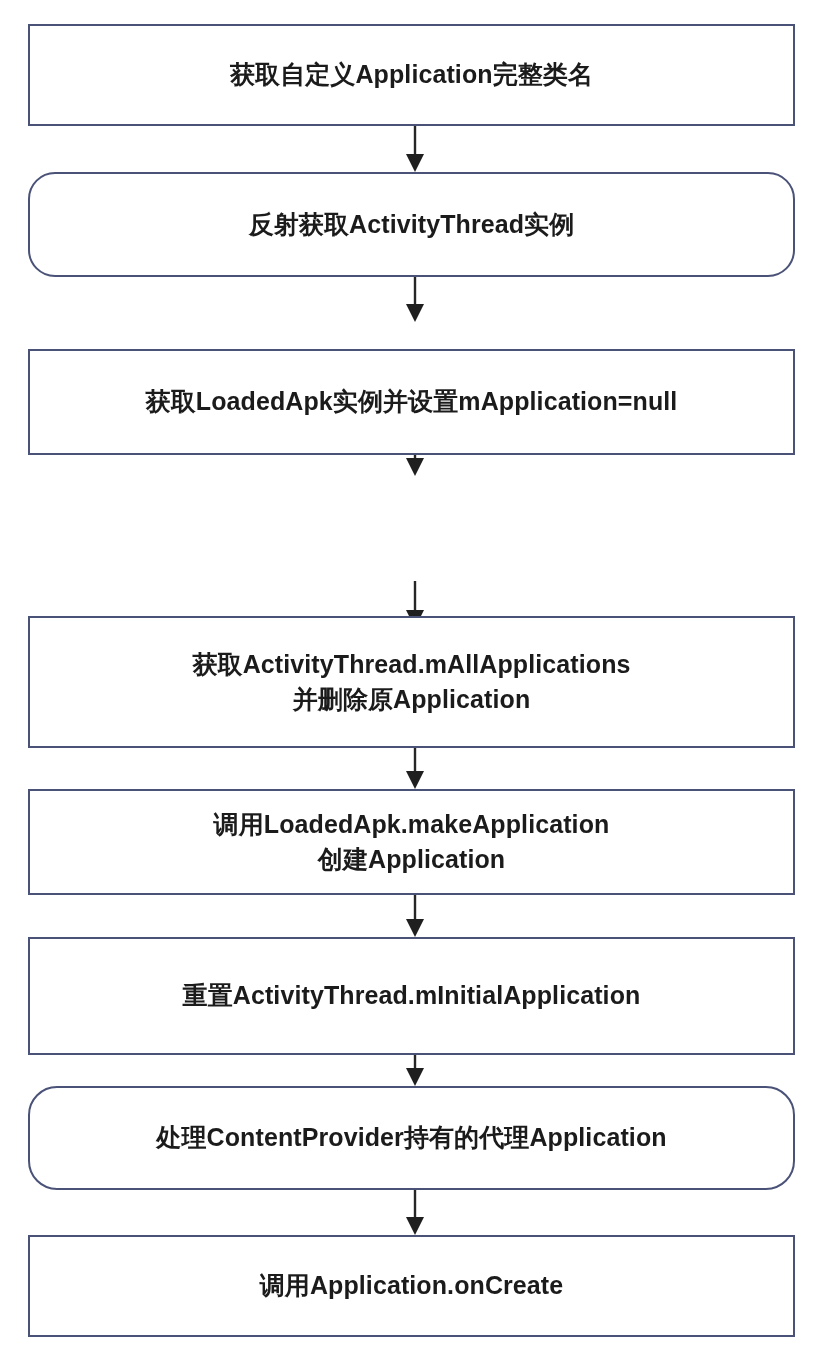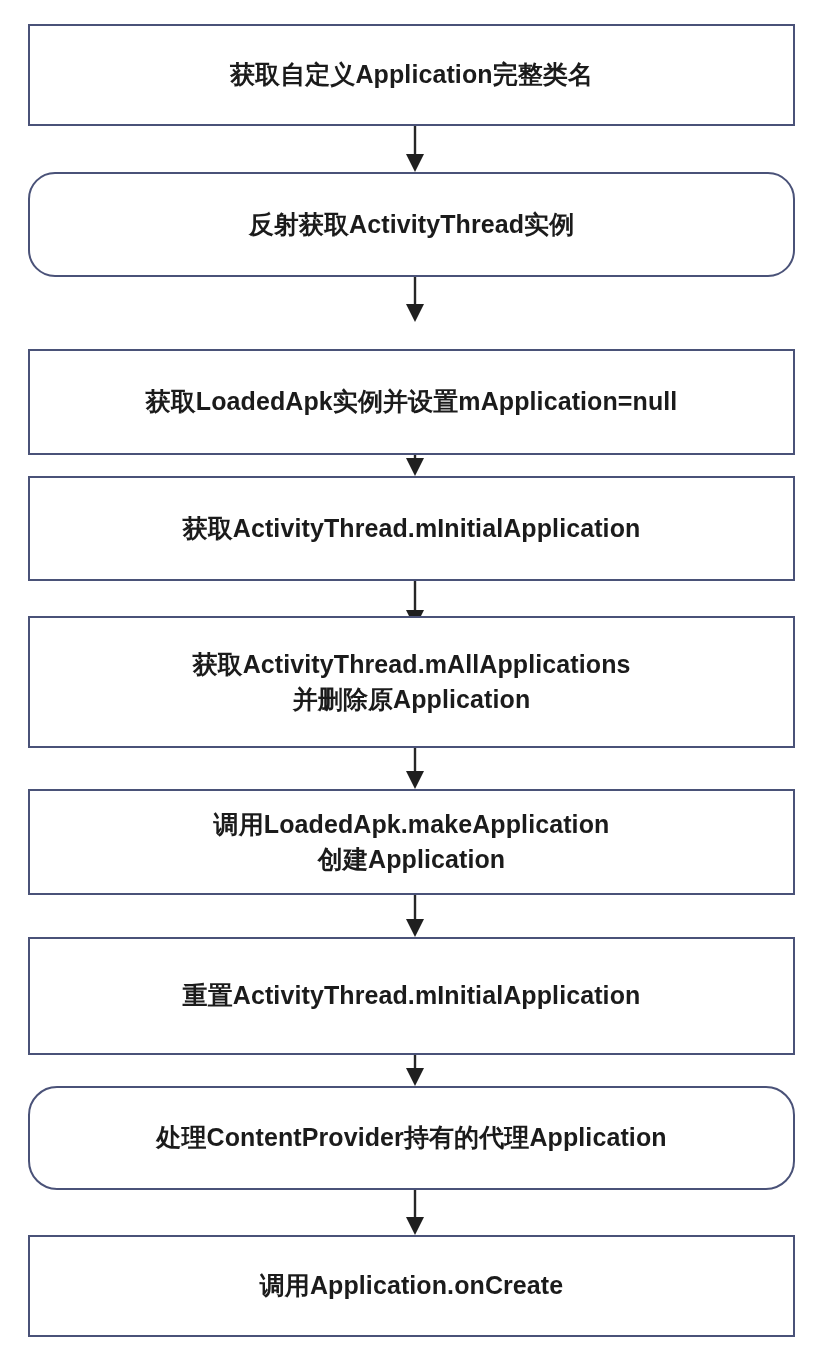--- a/index.html
+++ b/index.html
@@ -102,23 +102,20 @@
   </div>
 
   <div class="node" style="top:172px;height:105px;border-radius:27px;">
     <span class="node-label">反射获取ActivityThread实例</span>
   </div>
 
   <div class="node" style="top:322px;height:106px;margin-top:27px;">
     <span class="node-label">获取LoadedApk实例并设置mApplication=null</span>
   </div>
 
-  <div class="node" style="top:476px;height:105px;">
-    <span class="node-label">获取ActivityThread.mInitialApplication</span>
-  </div>
 
   <div class="node" style="top:616px;height:132px;">
     <span class="node-label">获取ActivityThread.mAllApplications
 并删除原Application</span>
   </div>
 
   <div class="node" style="top:789px;height:106px;">
     <span class="node-label">调用LoadedApk.makeApplication
 创建Application</span>
   </div>

